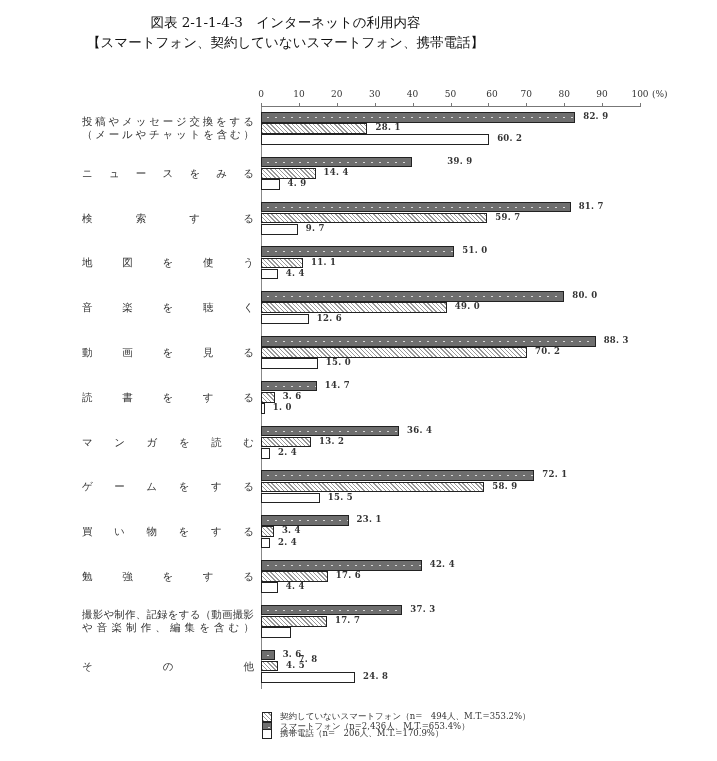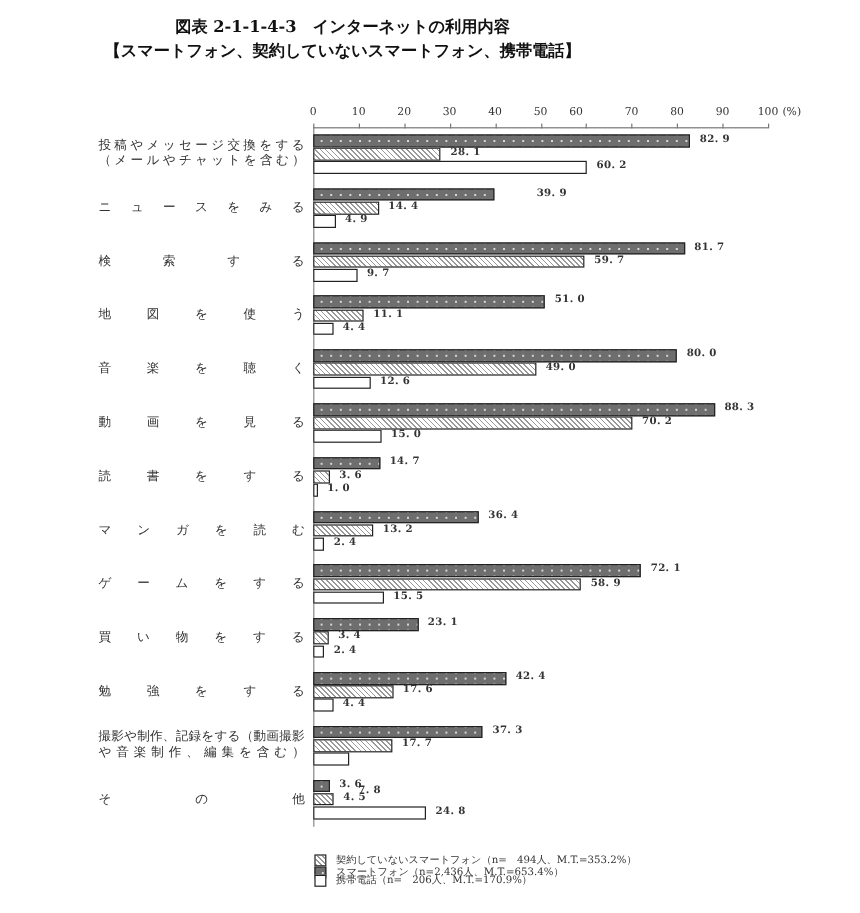--- a/index.html
+++ b/index.html
@@ -1,18 +1,18 @@
 <!DOCTYPE html>
 <html><head>
 <meta charset="utf-8">
 <style>
   html, body { margin:0; padding:0; background:#fff; }
   body { width:717px; height:761px; position:relative; overflow:hidden;
          font-family:"DejaVu Serif", "Liberation Serif", serif; color:#222; }
-  .title { position:absolute; left:0; width:571px; text-align:center; font-weight:bold;
+  .title { position:absolute; left:0; width:571px; text-align:center; font-weight:normal;
            font-size:13.5px; color:#111; white-space:nowrap; }
   .t1 { top:14px; }
   .t2 { top:34px; }
   .axis-line { position:absolute; left:261px; top:106px; width:379px; height:0;
                border-top:1px solid #777; }
   .vline { position:absolute; left:261px; top:106px; width:0; height:583px;
            border-left:1px solid #888; }
   .tick { position:absolute; top:103px; width:0; height:4px; border-left:1px solid #777; }
   .tick-label { position:absolute; top:89px; font-size:9px; color:#333; transform:translateX(-50%);
                 white-space:nowrap; }
@@ -46,21 +46,21 @@
     <span class="tick-label" style="left: 298.9px;">10</span>
     <div class="tick" style="left: 336.8px;"></div>
     <span class="tick-label" style="left: 336.8px;">20</span>
     <div class="tick" style="left: 374.7px;"></div>
     <span class="tick-label" style="left: 374.7px;">30</span>
     <div class="tick" style="left: 412.6px;"></div>
     <span class="tick-label" style="left: 412.6px;">40</span>
     <div class="tick" style="left: 450.5px;"></div>
     <span class="tick-label" style="left: 450.5px;">50</span>
     <div class="tick" style="left: 488.4px;"></div>
-    <span class="tick-label" style="left: 480px;">60</span>
+    <span class="tick-label" style="left: 492px;">60</span>
     <div class="tick" style="left: 526.3px;"></div>
     <span class="tick-label" style="left: 526.3px;">70</span>
     <div class="tick" style="left: 564.2px;"></div>
     <span class="tick-label" style="left: 564.2px;">80</span>
     <div class="tick" style="left: 602.1px;"></div>
     <span class="tick-label" style="left: 602.1px;">90</span>
     <div class="tick" style="left: 640px;"></div>
     <span class="tick-label" style="left: 640px;">100</span>
     <div class="cat" style="top: 115px;">
       <div class="line">

